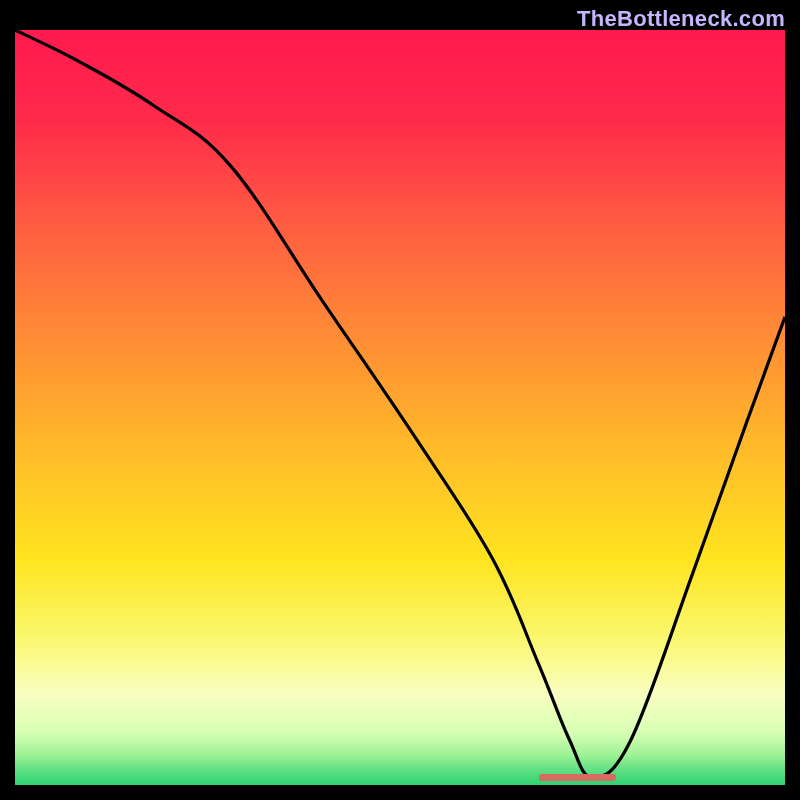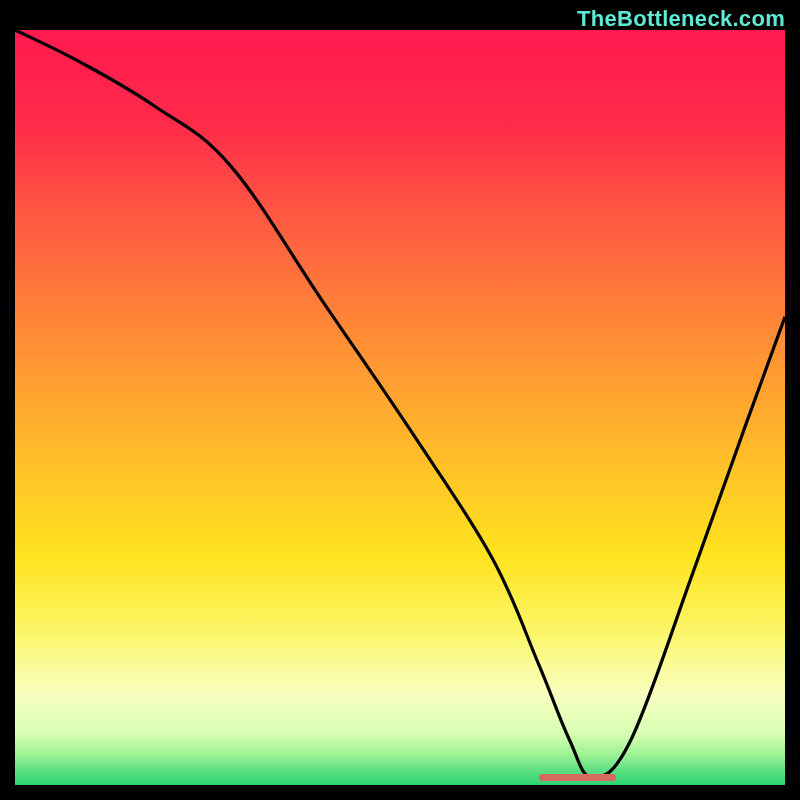--- a/index.html
+++ b/index.html
@@ -8,21 +8,21 @@
     height: 800px;
     background: #000;
     font-family: Arial, sans-serif;
     position: relative;
     overflow: hidden;
   }
   .watermark {
     position: absolute;
     top: 6px;
     right: 15px;
-    color: #5eead4;
+    color: #c4b5fd;
     font-size: 22px;
     font-weight: bold;
     letter-spacing: 0.3px;
     z-index: 10;
   }
   .plot-area {
     position: absolute;
     left: 15px;
     top: 30px;
     width: 770px;

